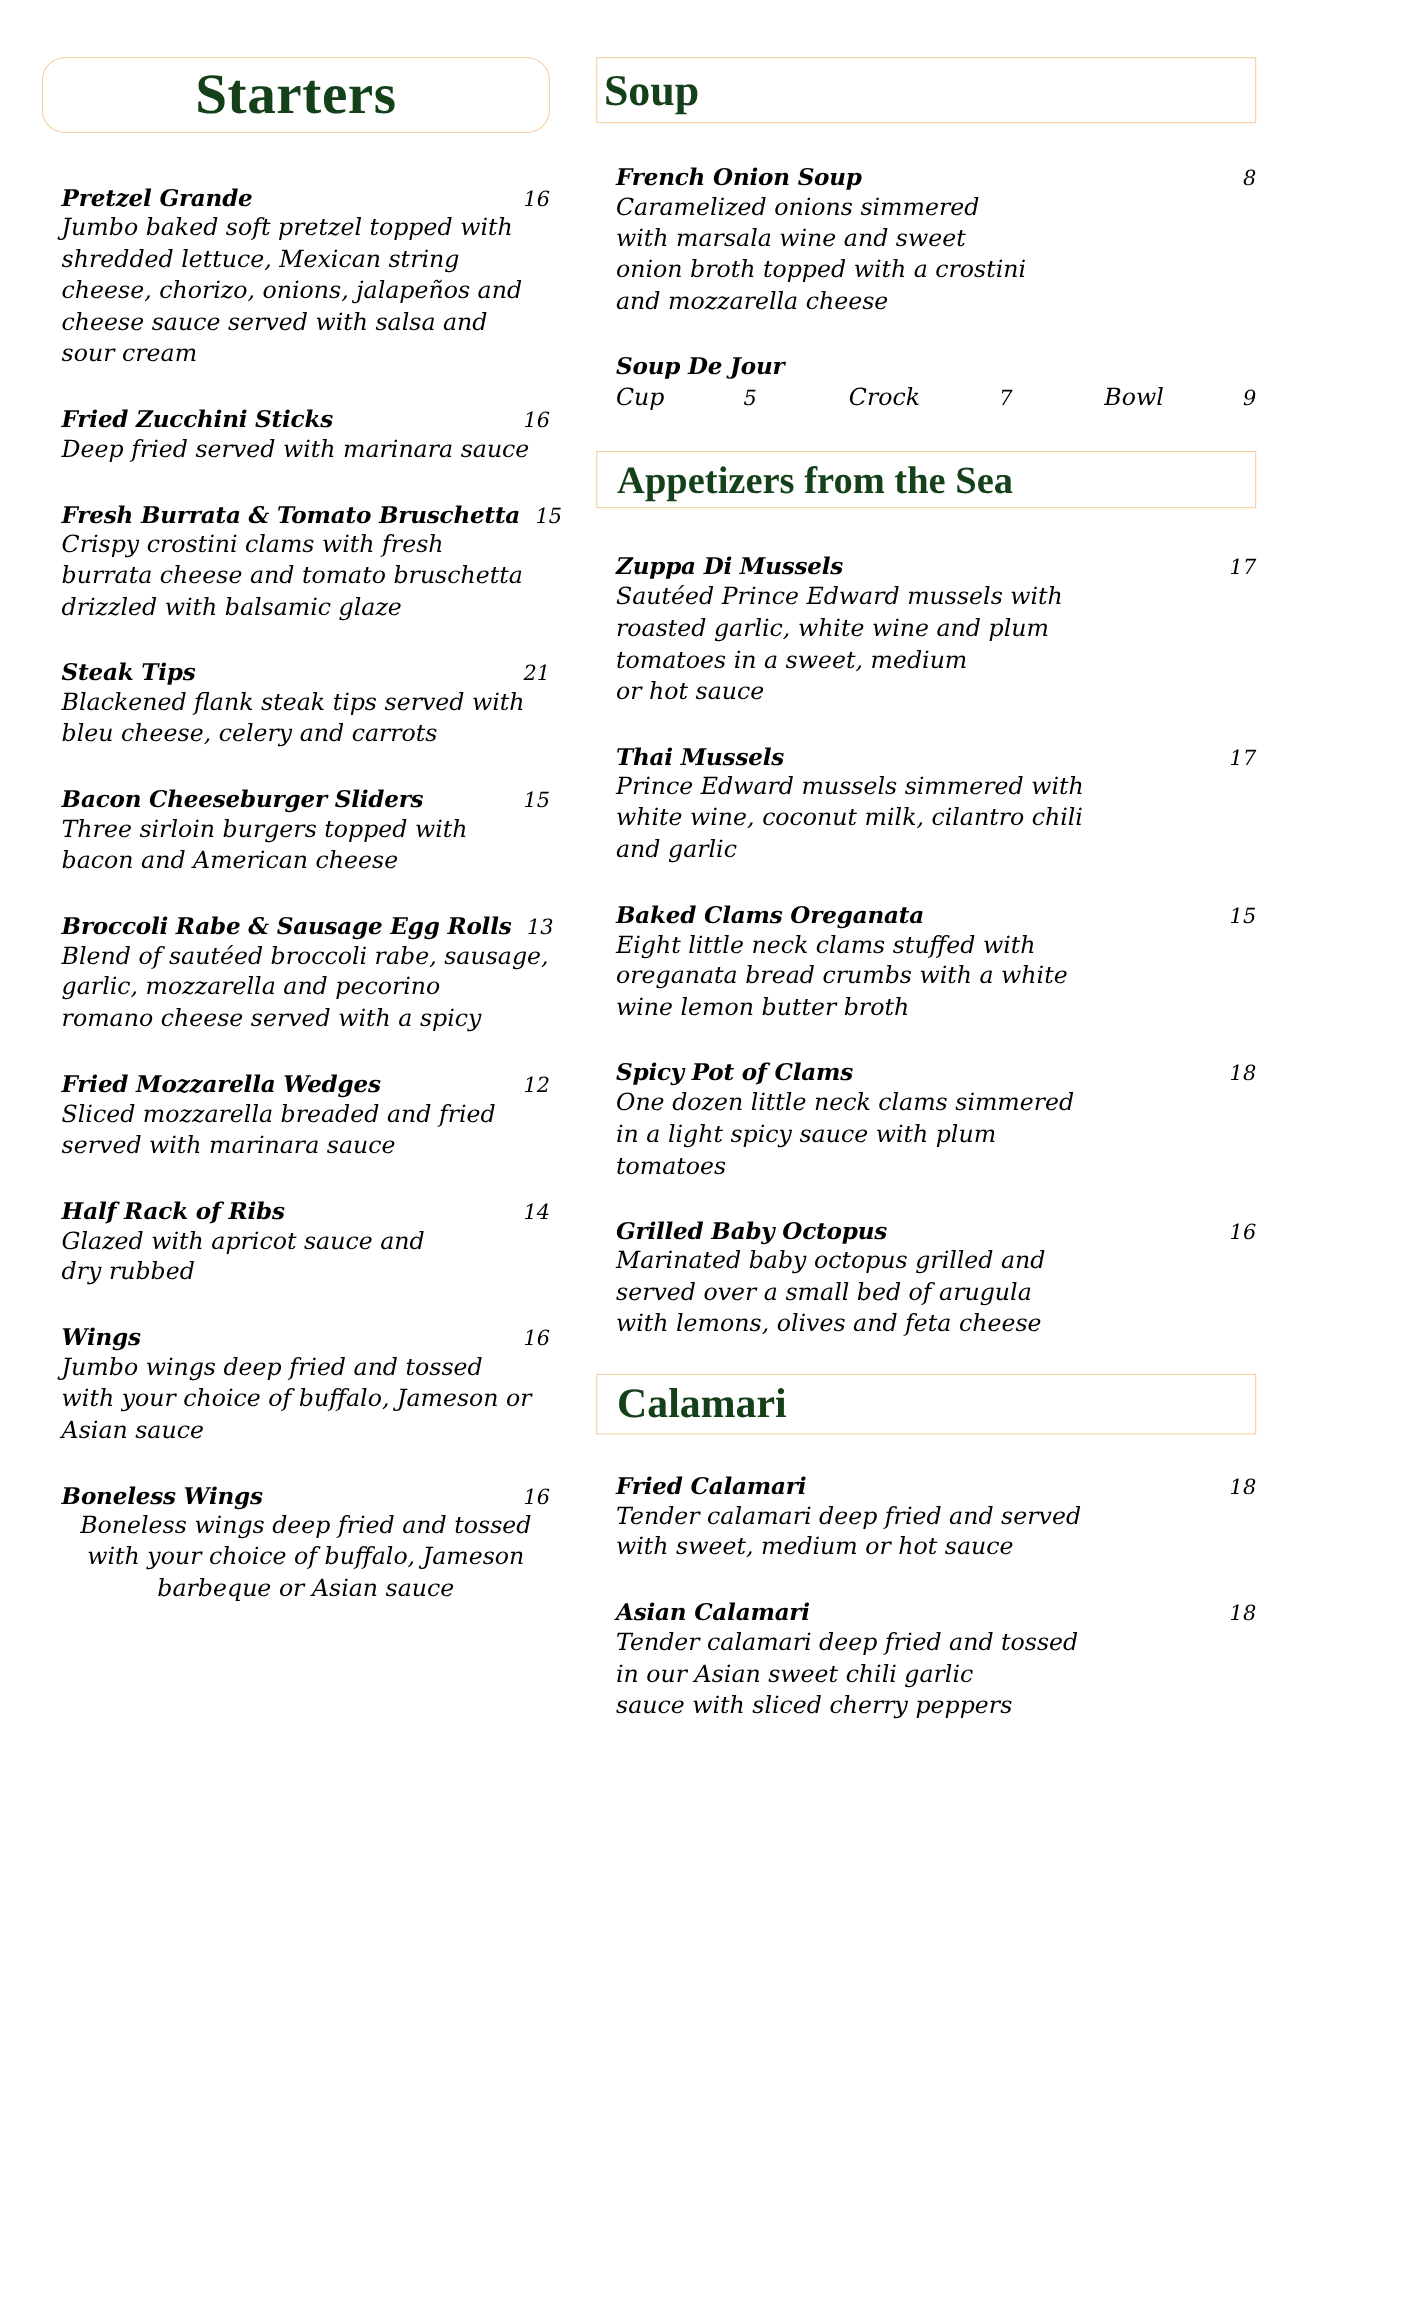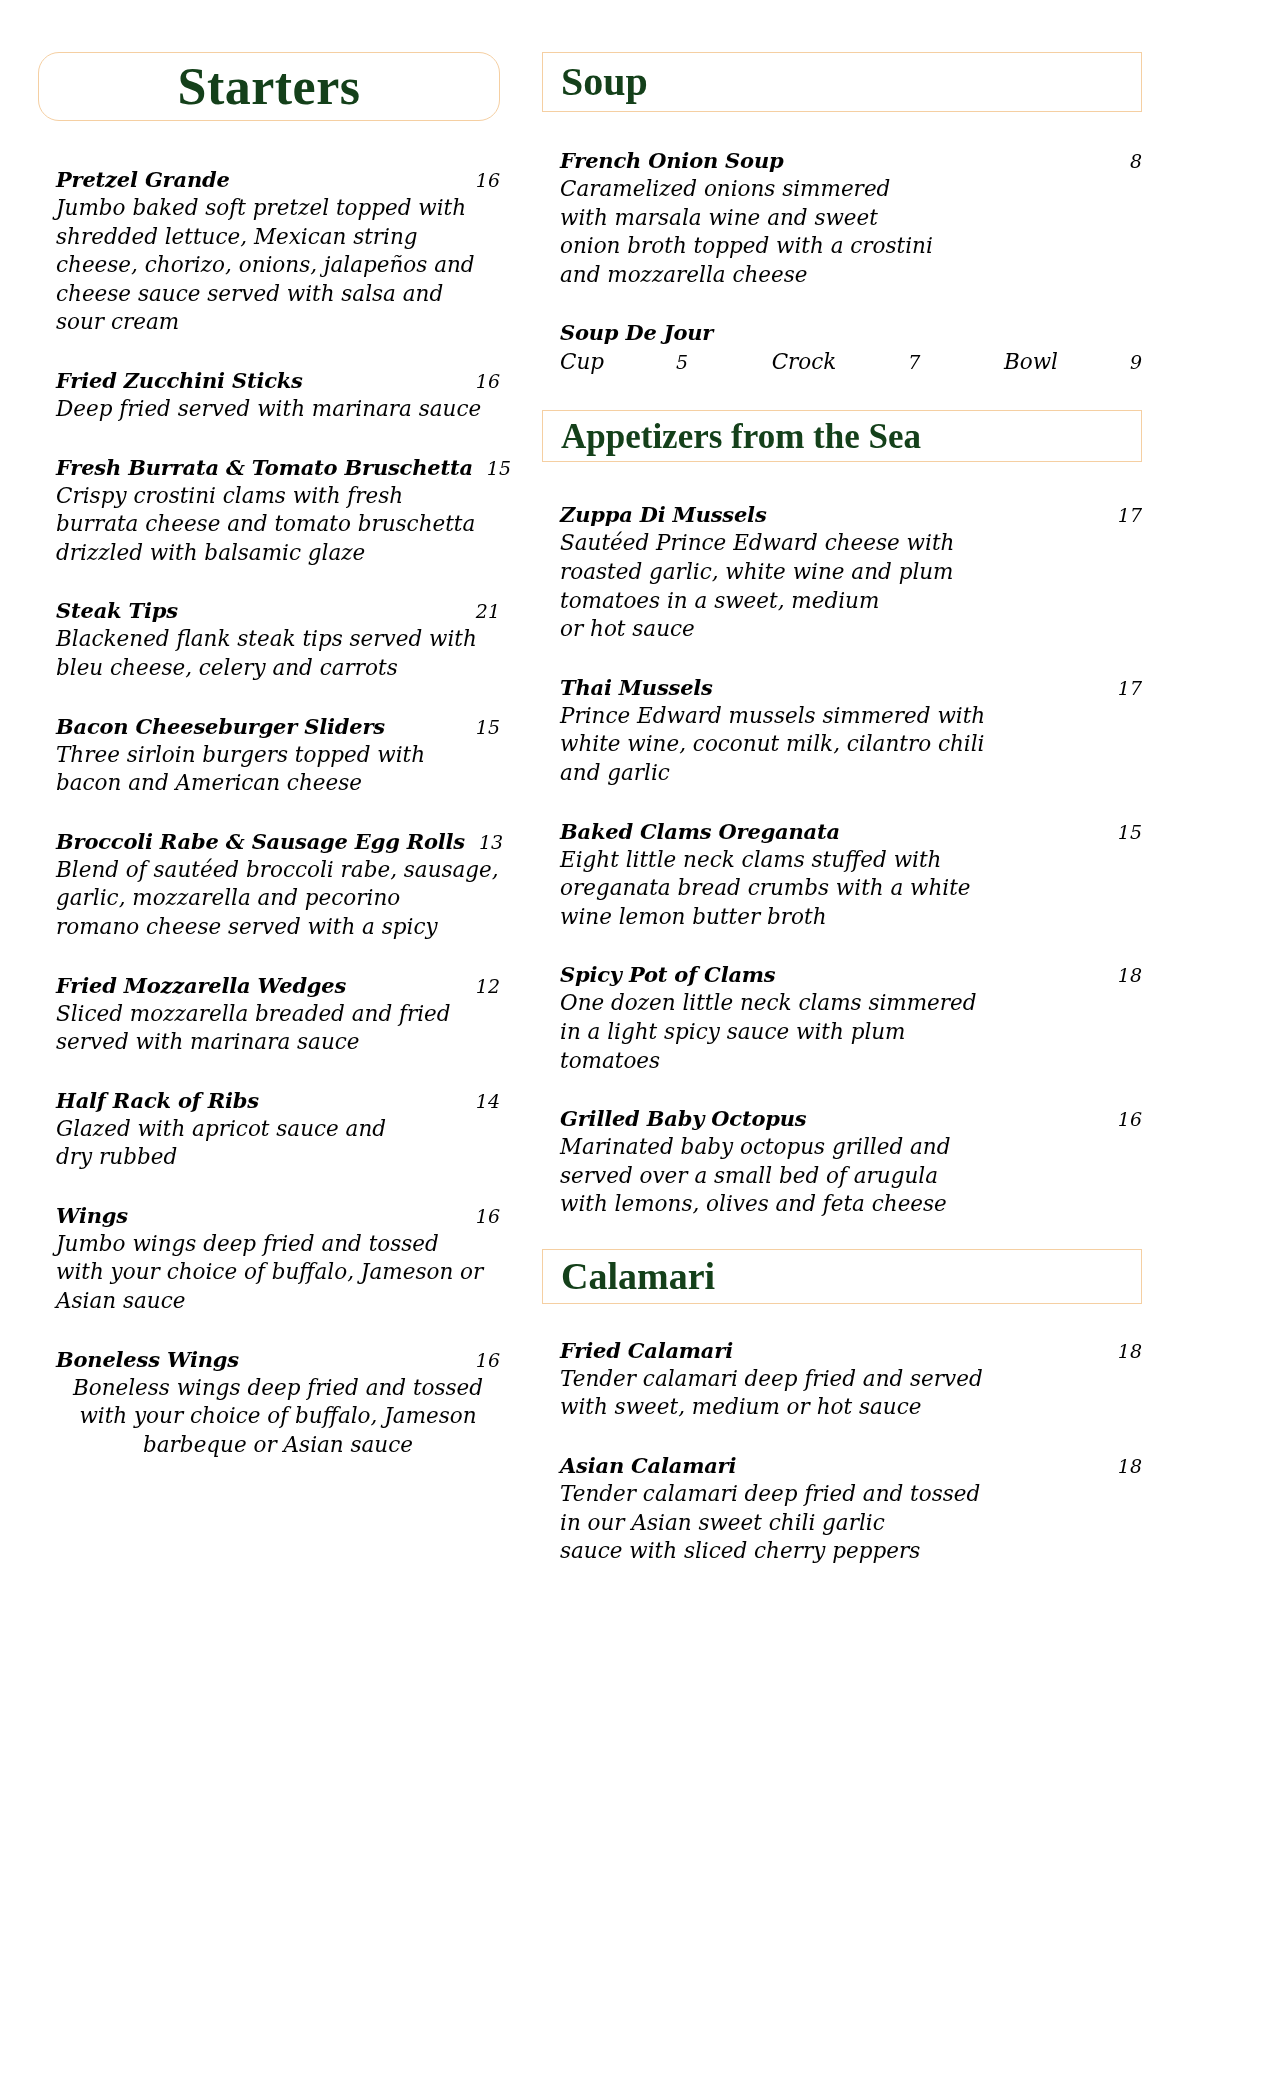--- a/index.html
+++ b/index.html
@@ -51,21 +51,21 @@
   .header-starters {
     height: 69px;
     justify-content: center;
     margin-bottom: 46px;
     border-radius: 21px;
   }
   .header-starters .section-title { font-size: 52px; letter-spacing: 0.5px; }
 
   .header-soup {
     height: 60px;
-    padding-left: 18px;
+    padding-left: 6px;
     margin-bottom: 36px;
   }
   .header-soup .section-title { font-size: 40px; }
 
   .header-sea {
     height: 52px;
     padding-left: 18px;
     margin-top: 36px;
     margin-bottom: 40px;
   }
@@ -315,21 +315,21 @@
           <span class="section-title">Appetizers from the Sea</span>
         </div>
         <div>
           <div class="item">
             <div class="item-head">
               <span class="item-name">Zuppa Di Mussels</span>
               <span class="item-dots"></span>
               <span class="item-price">17</span>
             </div>
             <div class="item-desc">
-              <span class="desc-line">Sautéed Prince Edward cheese with</span>
+              <span class="desc-line">Sautéed Prince Edward mussels with</span>
               <span class="desc-line">roasted  garlic, white wine and plum</span>
               <span class="desc-line">tomatoes in a sweet, medium</span>
               <span class="desc-line">or hot sauce</span>
             </div>
           </div>
           <div class="item">
             <div class="item-head">
               <span class="item-name">Thai Mussels</span>
               <span class="item-dots"></span>
               <span class="item-price">17</span>

